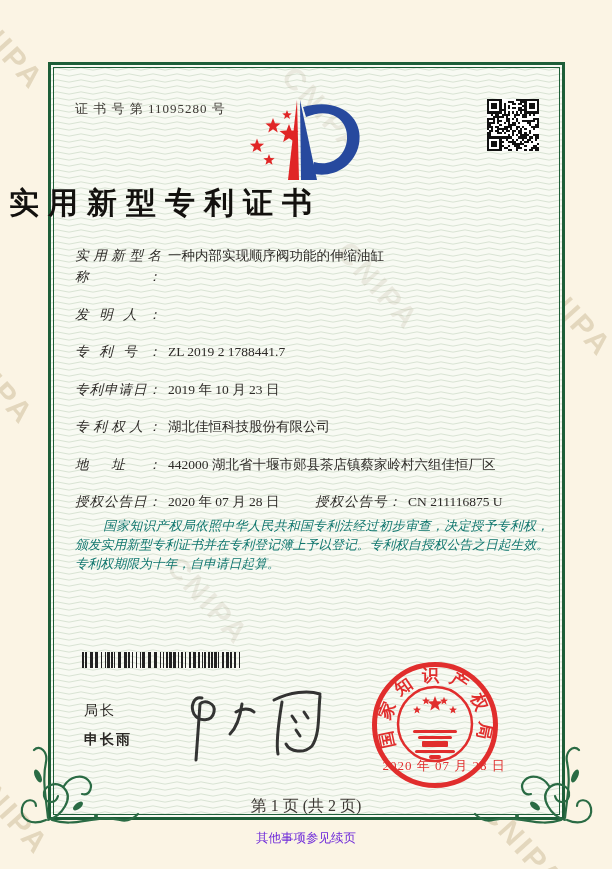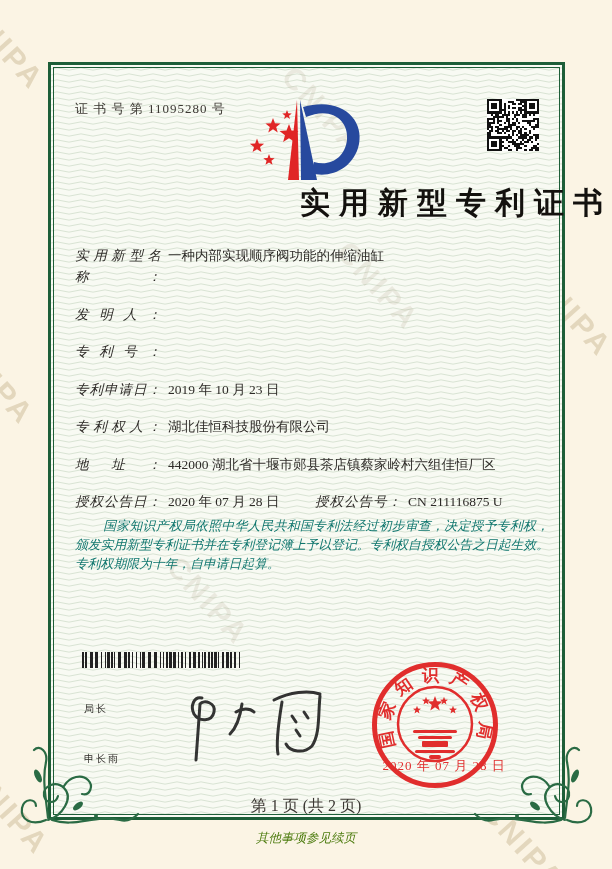--- a/index.html
+++ b/index.html
@@ -30,49 +30,49 @@
     border:1px solid var(--border-green,#1d5e38);
     pointer-events:none;z-index:2;
   }
   #waves{position:absolute;inset:0;z-index:0;}
   
   .abs{position:absolute;z-index:4;}
   .cert-number{left:75px;top:100px;font-size:13px;letter-spacing:1px;color:#3c3833;}
   .logo-svg{left:240px;top:92px;}
   .qr-svg{left:487px;top:99px;}
   .doc-title{
-    left:0;right:0;top:183px;text-align:right;
+    left:0;right:0;top:183px;text-align:left;
     font-size:30px;font-weight:700;letter-spacing:9px;color:#13110e;
     text-indent:9px;
   }
   .fields{left:75px;top:245px;width:476px;font-size:13.5px;}
   .frow{display:flex;margin-bottom:16.5px;line-height:21px;}
   .fgroup{display:flex;}
   .fgroup.first{width:240px;align-items:flex-end;}
   .flabel{
     display:inline-block;width:86px;margin-right:7px;flex:none;
     text-align:justify;text-align-last:justify;color:#2e2b28;font-style:italic;
   }
   .fvalue{color:#2e2b28;}
   .paras{
     left:75px;top:517px;width:474px;
     font-size:12.8px;line-height:19px;color:#0f766e;
     font-style:italic;text-align:justify;
   }
   .paras p{margin:0;text-indent:2.2em;}
   .barcode-svg{left:82px;top:652px;}
   .signer-title{left:84px;top:702px;font-size:14px;color:#2b2username8;}
-  .signer-title,.signer-name{left:84px;font-size:10px;color:#2b2825;letter-spacing:2px;}
+  .signer-title,.signer-name{left:84px;font-size:14px;color:#2b2825;letter-spacing:2px;}
   .signer-title{top:702px;}
-  .signer-name{top:752px;}
+  .signer-name{top:731px;font-weight:bold;}
   .signature-svg{left:180px;top:682px;z-index:5;}
   .seal-svg{left:355px;top:645px;z-index:6;opacity:.93;}
   .page-number{left:0;right:0;top:796px;text-align:center;font-size:16px;color:#3c3833;z-index:4;}
   .ornaments{left:0;top:735px;z-index:5;}
-  .continuation{left:0;right:0;top:830px;text-align:center;font-size:12.5px;font-style:italic;color:#4d7c0f;z-index:4;}
+  .continuation{left:0;right:0;top:830px;text-align:center;font-size:12.5px;color:#6d28d9;z-index:4;}
   svg{display:block;}
 </style>
 </head>
 <body>
 
 <div class="page">
 
   <svg width="0" height="0" style="position:absolute">
     <defs>
       <path id="star5" d="M0,-10 L2.47,-3.4 L9.51,-3.09 L4.0,1.3 L5.88,8.09 L0,4.2 L-5.88,8.09 L-4.0,1.3 L-9.51,-3.09 L-2.47,-3.4 Z"></path>
@@ -489,20 +489,21 @@
   <div class="abs fields">
     <div class="frow">
       <span class="flabel">实用新型名称：</span>
       <span class="fvalue">一种内部实现顺序阀功能的伸缩油缸</span>
     </div>
     <div class="frow">
       <span class="flabel">发明人：</span>
     </div>
     <div class="frow">
       <span class="flabel">专利号：</span>
+      <span class="fvalue">ZL 2019 2 1788441.7</span>
     </div>
     <div class="frow">
       <span class="flabel">专利申请日：</span>
       <span class="fvalue">2019 年 10 月 23 日</span>
     </div>
     <div class="frow">
       <span class="flabel">专利权人：</span>
       <span class="fvalue">湖北佳恒科技股份有限公司</span>
     </div>
     <div class="frow">

